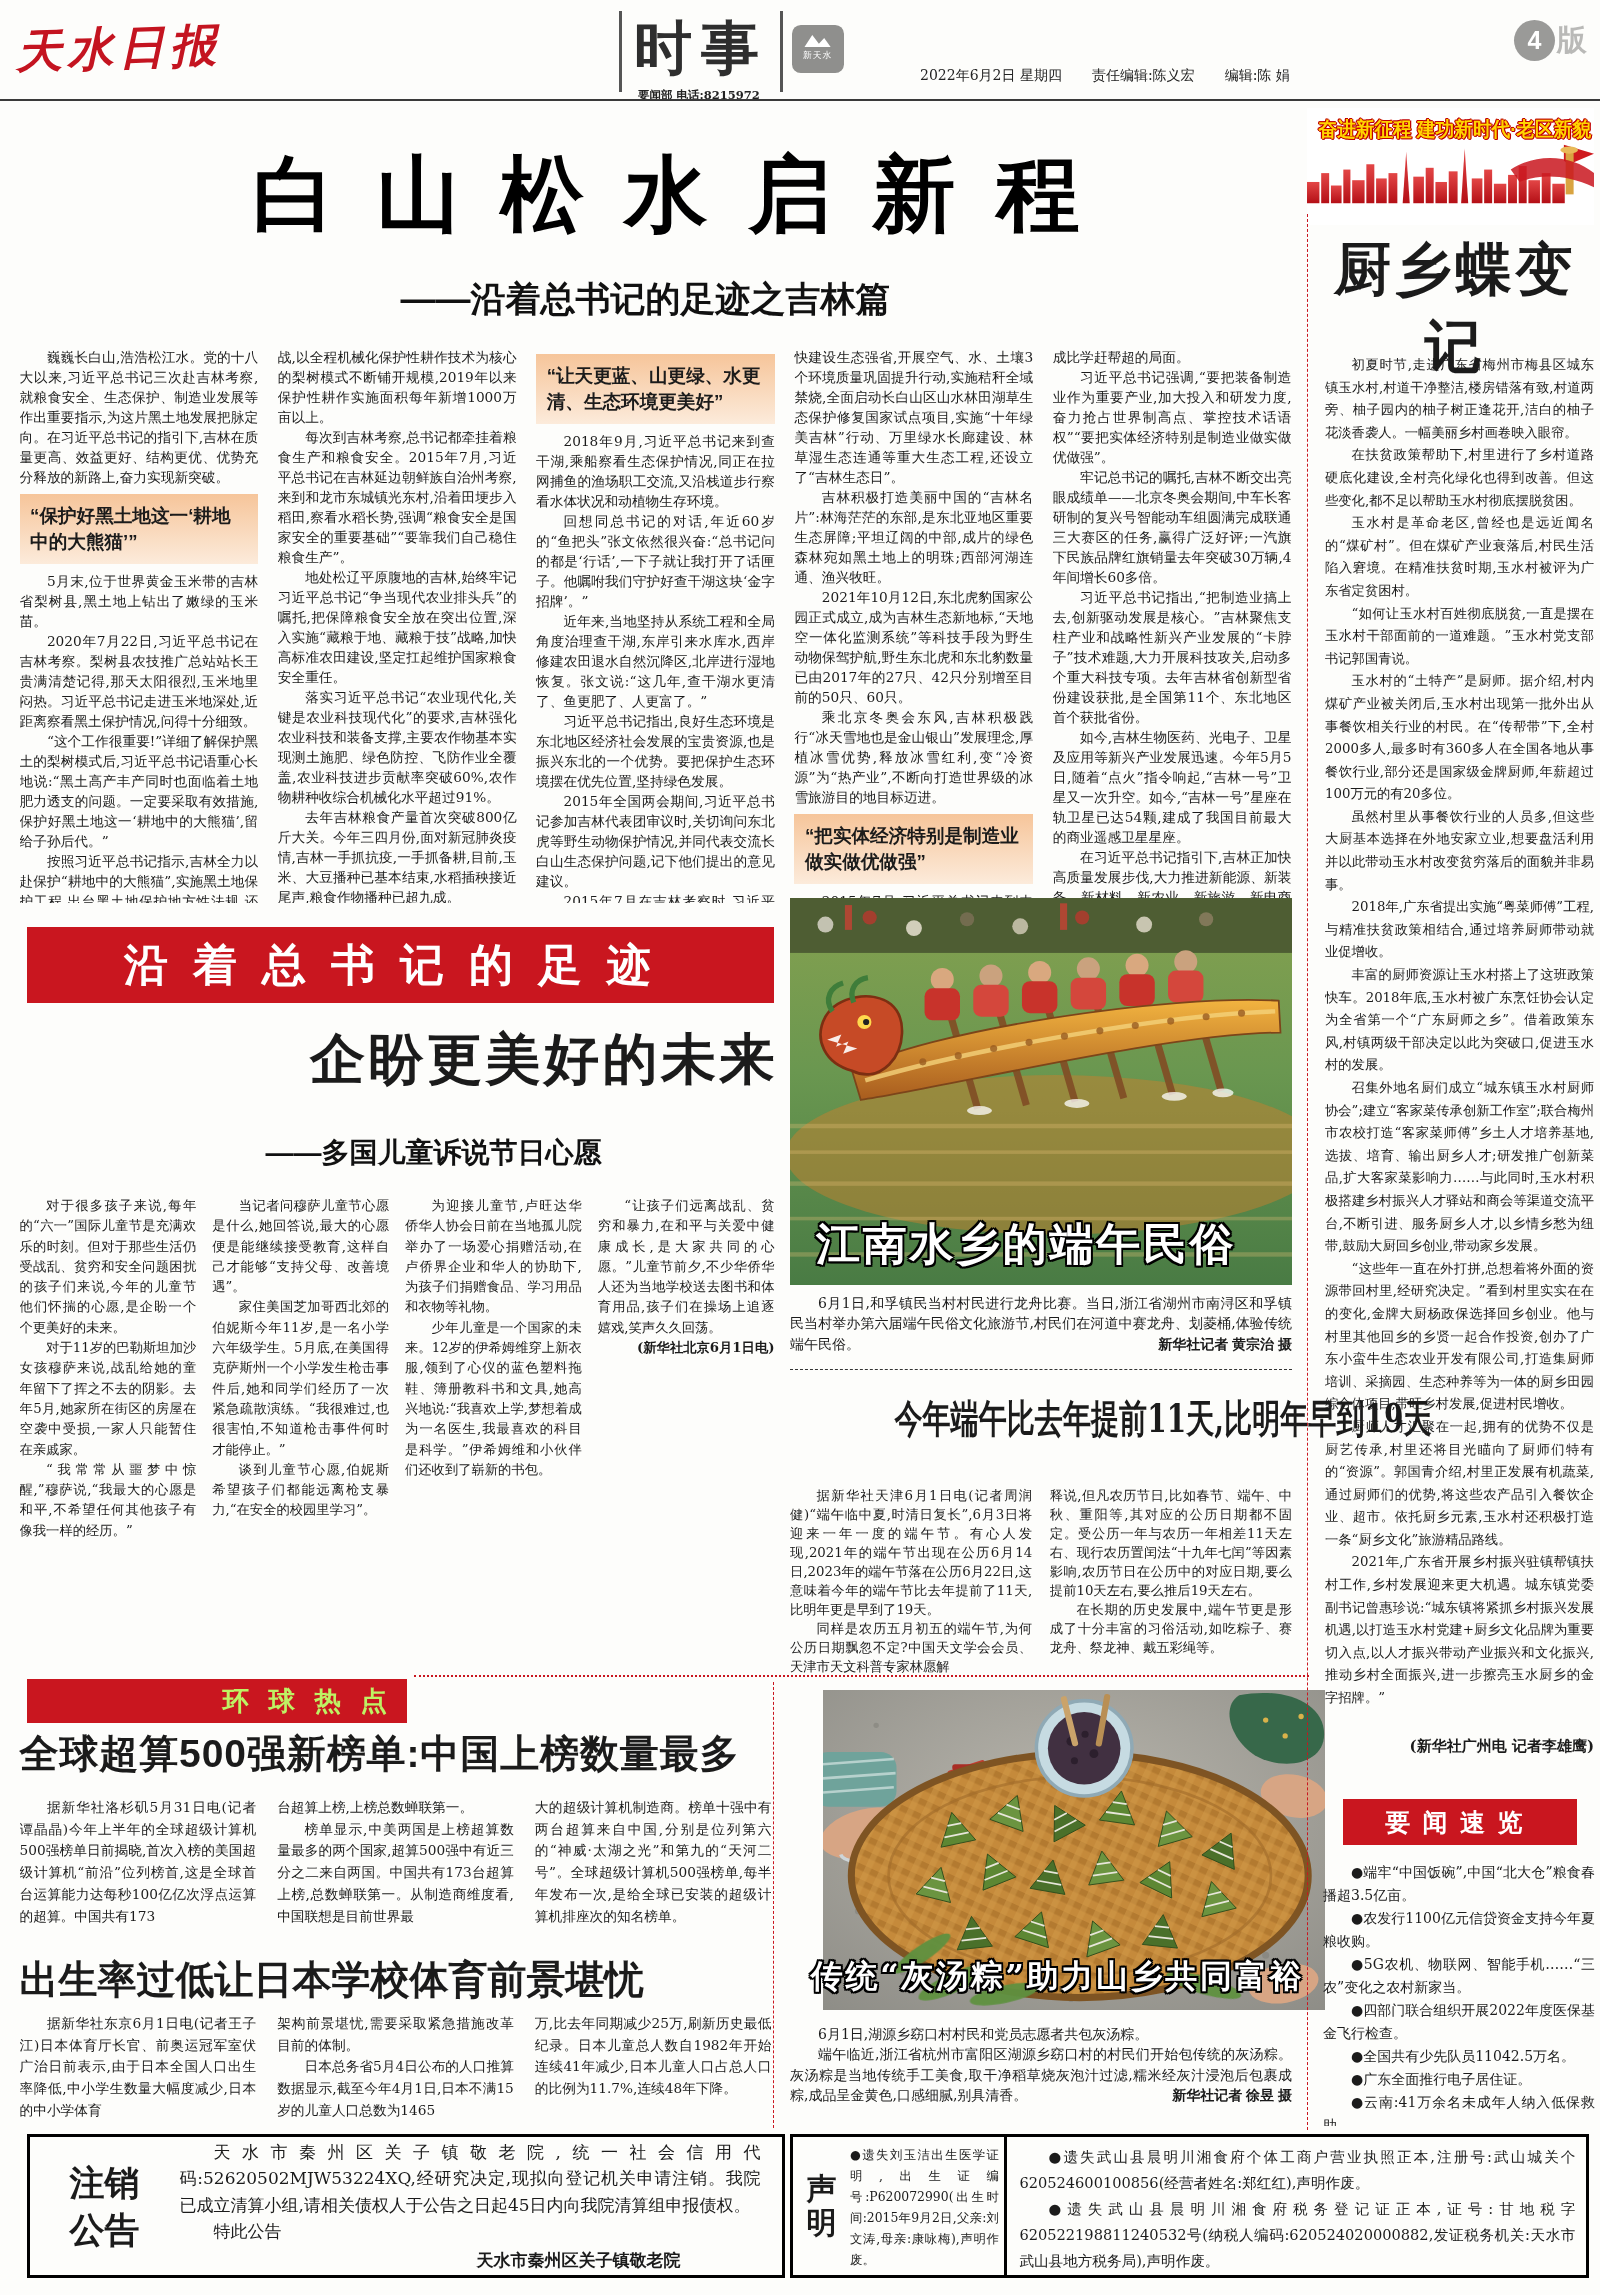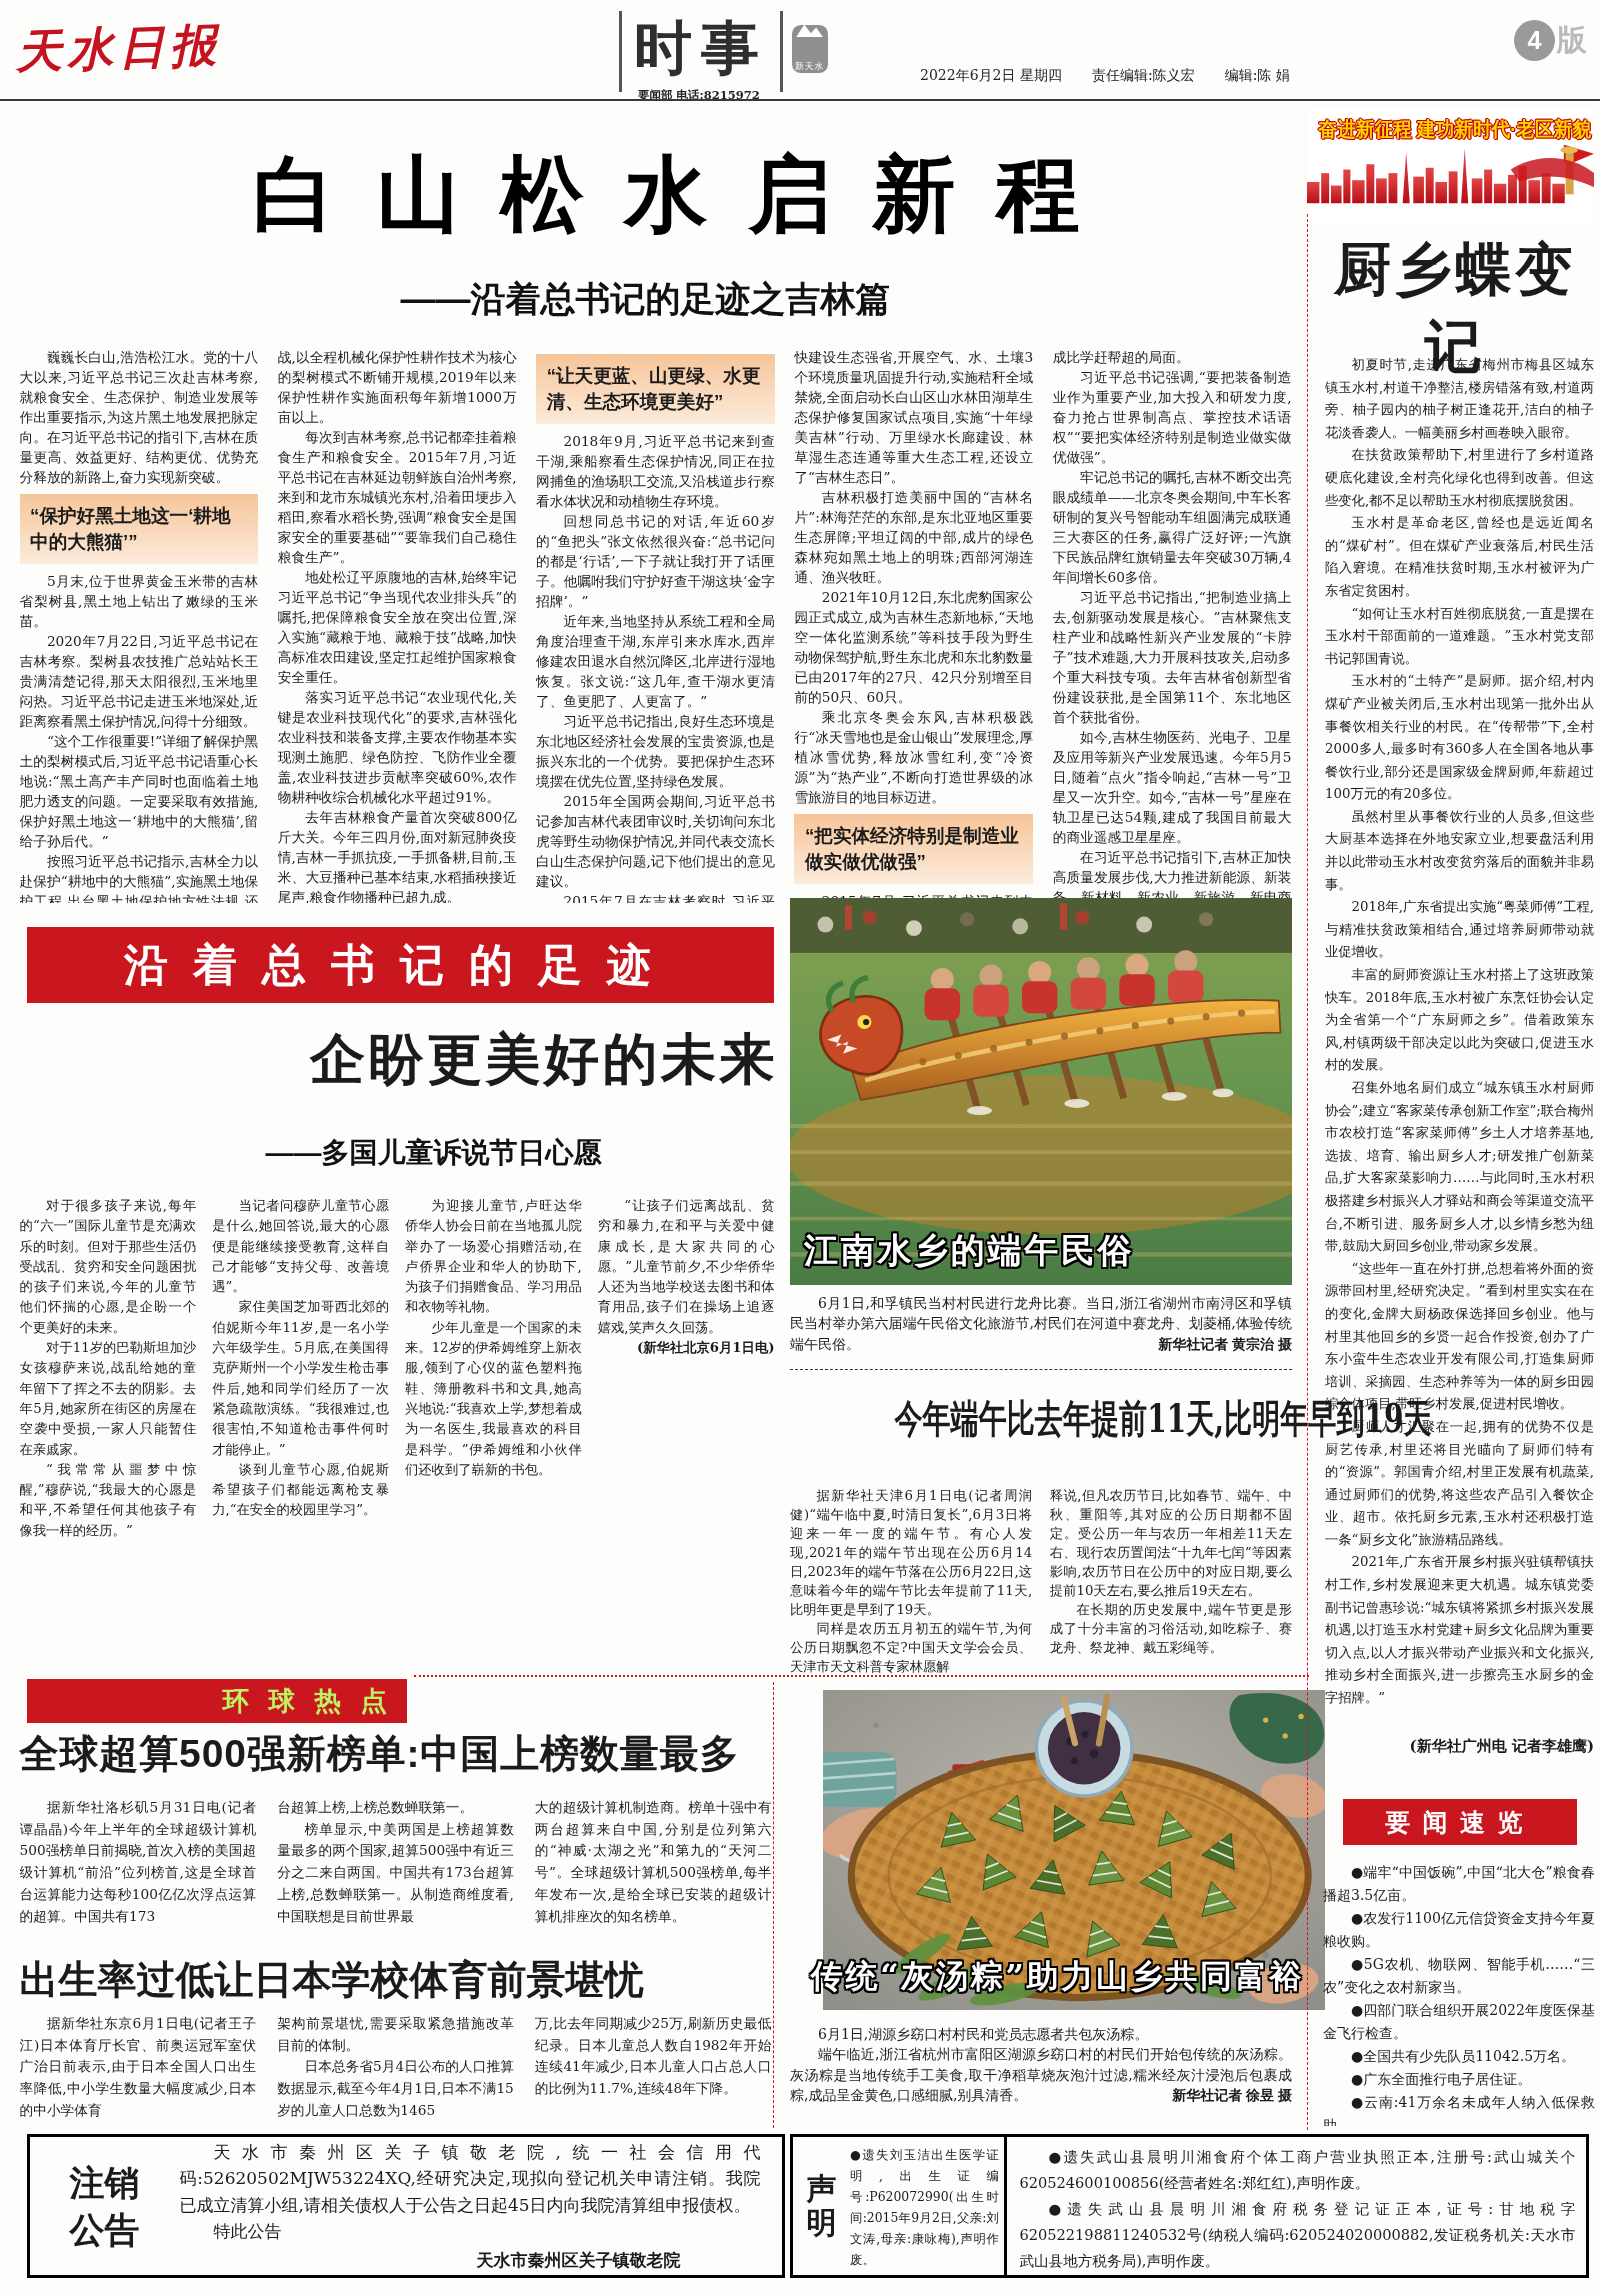--- a/index.html
+++ b/index.html
@@ -6,22 +6,22 @@
   #page{position:relative;width:1600px;height:2295px;background:#fdfdfb;margin:0 auto;
         font-family:"DejaVu Serif","Liberation Serif",serif;color:#1b1b1b;overflow:hidden;}
   .abs{position:absolute;}
   .hei{font-family:"Liberation Sans","DejaVu Sans",sans-serif;}
   
   .masthead{left:16px;top:17.7px;font-size:46px;font-weight:bold;color:#c41420;
             font-style:italic;letter-spacing:5.3px;transform:rotate(-2deg);}
   .hdr-center{left:619px;top:3.5px;display:flex;align-items:flex-start;}
   .hdr-bar{width:2.7px;height:81px;background:#555;margin-top:7px;}
   .shishi{font-size:58px;font-weight:bold;color:#2e2e2e;letter-spacing:8.8px;padding:0 12.4px;line-height:87px;}
-  .hdr-logo{width:36px;height:48px;background:#8f8f8d;border-radius:8.8px;margin:21px 0 0 8.8px;
-            display:flex;flex-direction:column;align-items:center;justify-content:space-between;color:#fff;}
+  .hdr-logo{width:52px;height:48px;background:#8f8f8d;border-radius:8.8px;margin:21px 0 0 8.8px;
+            display:flex;flex-direction:column;align-items:center;justify-content:center;color:#fff;}
   .hdr-logo .mt{width:26.5px;height:12.4px;background:#fff;clip-path:polygon(0 100%,30% 0,55% 70%,75% 25%,100% 100%);}
   .hdr-logo .lg-txt{font-size:8.8px;letter-spacing:0.9px;margin-top:2.7px;}
   .dept{left:624px;top:88px;width:150px;text-align:center;font-size:11.5px;font-weight:bold;color:#222;}
   .dateline{left:920px;top:67px;width:566px;display:flex;gap:30px;font-size:14px;color:#222;white-space:nowrap;}
   .pageno{left:1514px;top:19.5px;display:flex;align-items:center;}
   .pageno .circ{width:41px;height:41px;border-radius:50%;background:#9a9a98;color:#fff;
                 font-size:25px;font-weight:bold;display:flex;align-items:center;justify-content:center;}
   .pageno .ban{font-size:30px;font-weight:bold;color:#b9b9b7;margin-left:1.8px;}
   .hdr-rule{left:0;top:99px;width:1600px;height:1.8px;background:#3a3a3a;}
   
@@ -56,21 +56,21 @@
   .super-title{left:19.5px;top:1727px;width:756px;font-size:39px;font-weight:bold;letter-spacing:0.9px;}
   .supercols{left:19.5px;top:1797px;width:752px;height:152px;display:flex;gap:21px;overflow:hidden;}
   .supercols .ncol{flex:1;overflow:hidden;}
   .supercols p,.japancols p{font-size:13.7px;line-height:21.7px;}
   .japan-title{left:19.5px;top:1953px;width:756px;font-size:39px;font-weight:bold;}
   .japancols{left:19.5px;top:2013px;width:752px;height:113px;display:flex;gap:21px;overflow:hidden;}
   .japancols .ncol{flex:1;overflow:hidden;}
   
   .photo{overflow:hidden;}
   .photo svg{display:block;}
-  .overlay-title{position:absolute;left:14px;bottom:10.6px;font-size:34px;font-weight:bold;color:#fff;
+  .overlay-title{position:absolute;left:26px;bottom:10.6px;font-size:44px;font-weight:bold;color:#fff;
       letter-spacing:2.7px;white-space:nowrap;
       text-shadow:1.8px 0 #000,-1.8px 0 #000,0 1.8px #000,0 -1.8px #000,1.8px 1.8px #000,-1.8px -1.8px #000,1.8px -1.8px #000,-1.8px 1.8px #000;}
   .caption{font-size:14px;line-height:20.3px;text-align:justify;}
   .caption .cred{float:right;font-weight:bold;font-family:"Liberation Sans","DejaVu Sans",sans-serif;}
   .cap-ind{text-indent:2em;margin:0;}
   .dash-sep{left:790px;top:1369px;width:502px;height:0;border-top:1.8px dashed #333;}
   .mid-head{left:790px;top:1392px;width:502px;text-align:center;white-space:nowrap;}
   .mid-head .cond{display:inline-block;transform:scaleX(.72);font-size:39px;font-weight:bold;letter-spacing:0;}
   .duanwucols{left:790px;top:1486px;width:502px;height:191px;display:flex;gap:17.7px;overflow:hidden;}
   .duanwucols .ncol{flex:1;overflow:hidden;}

